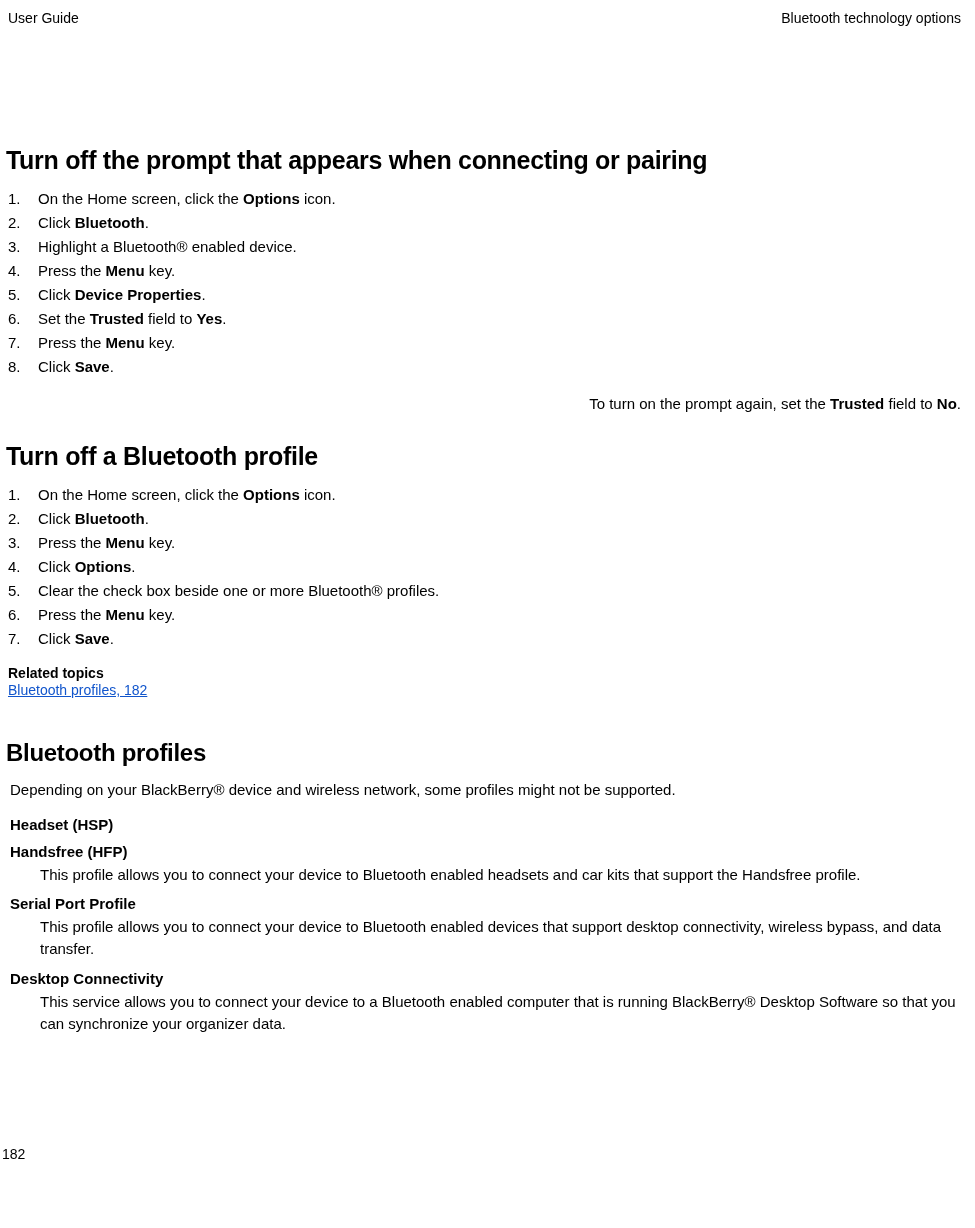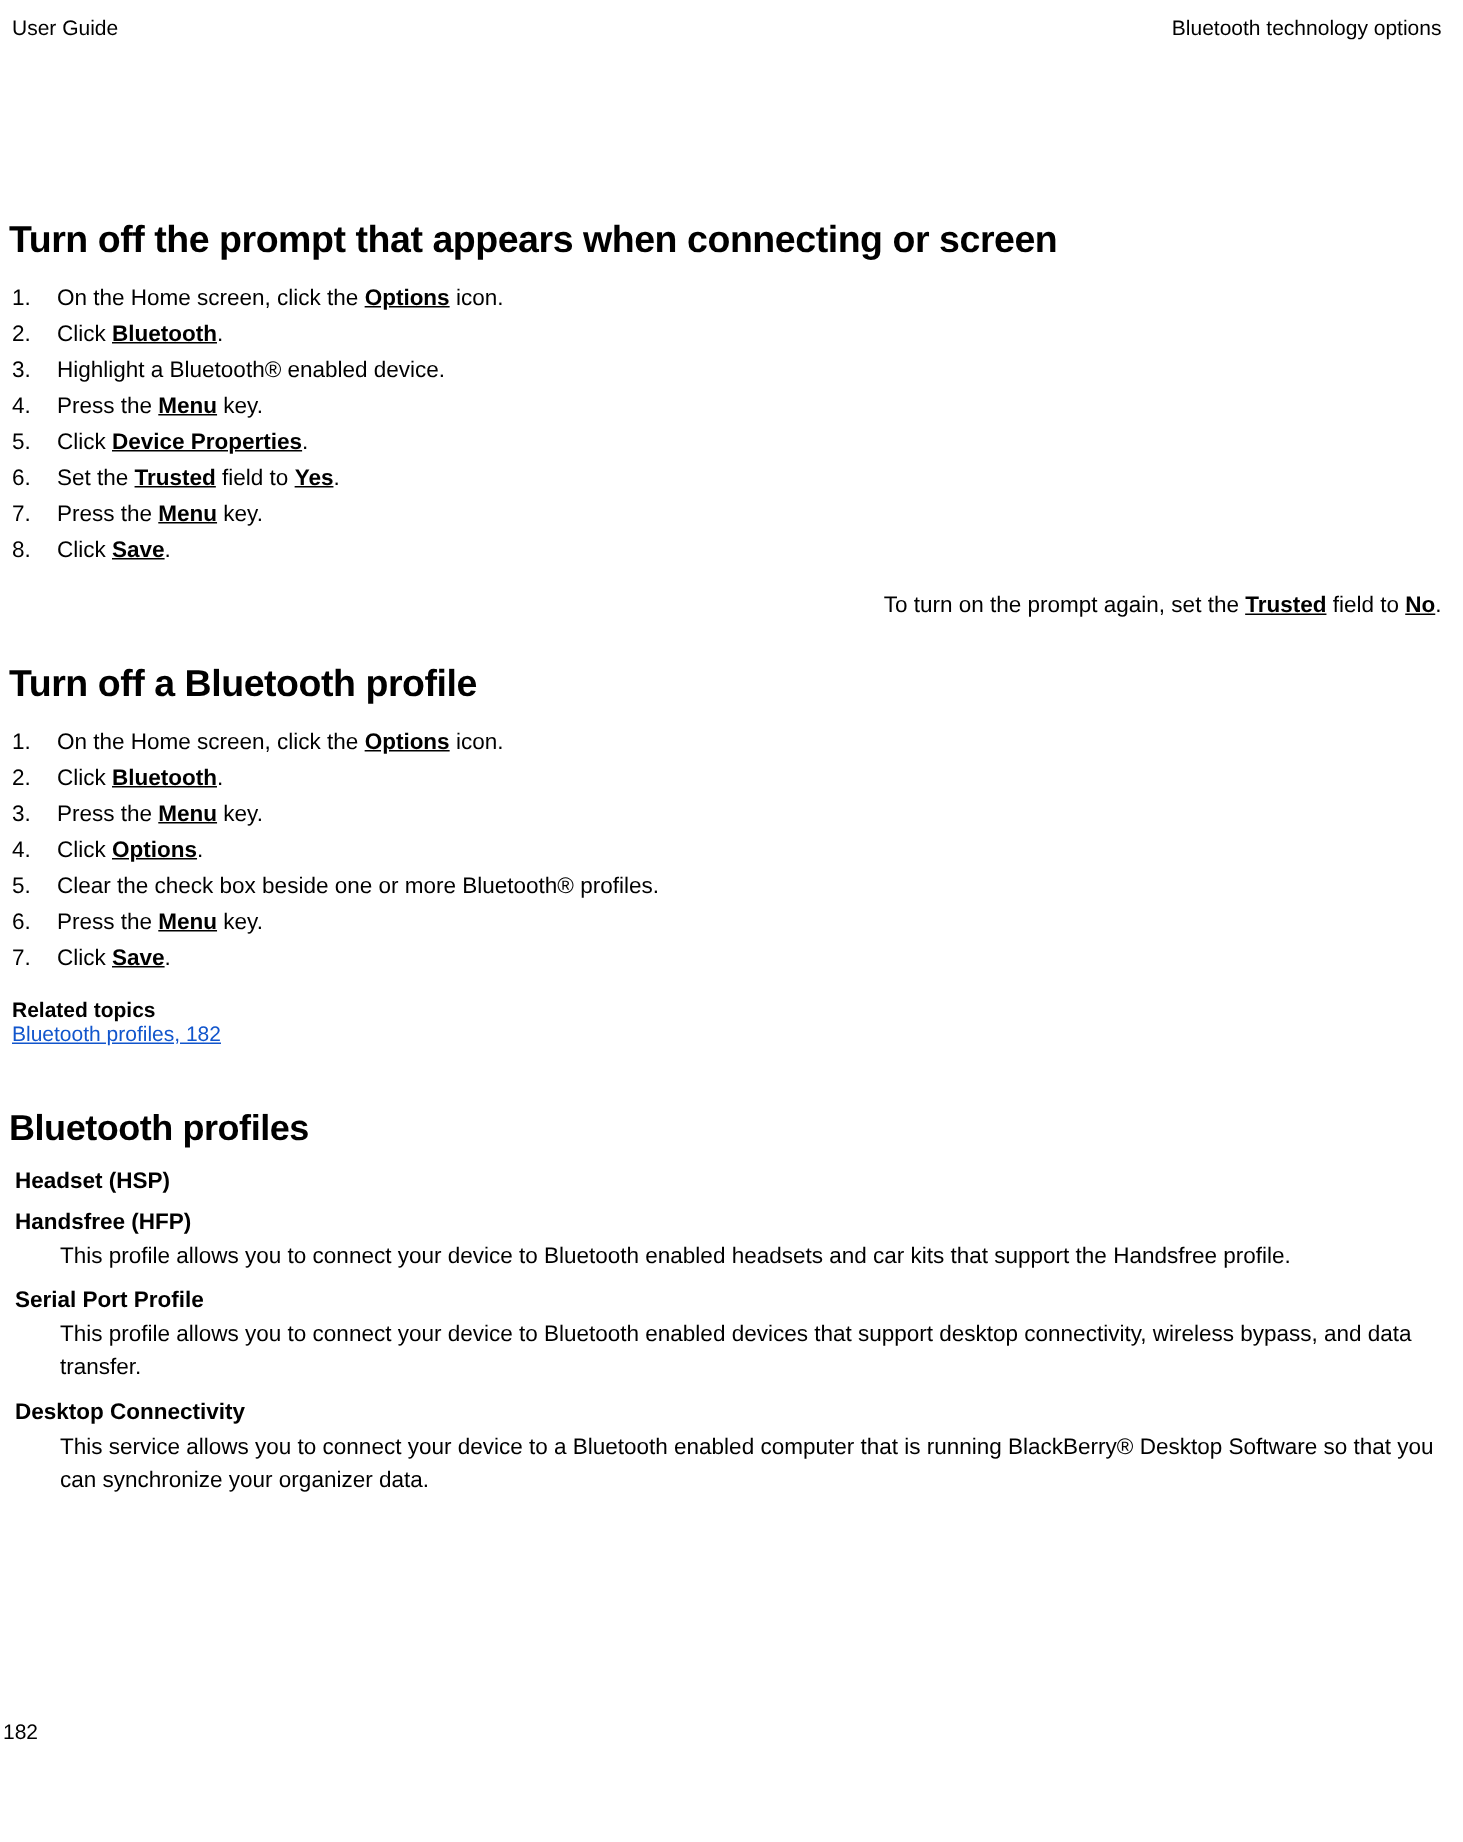--- a/index.html
+++ b/index.html
@@ -6,40 +6,40 @@
     html, body { width: 975px; height: 1228px; background: #fff; font-family: Arial, Helvetica, sans-serif; color: #000; }
     .page { width: 975px; height: 1172px; position: relative; padding: 10px 14px 26px 6px; }
     .header { display: flex; justify-content: space-between; font-size: 14px; padding: 0 0 0 2px; }
     .content { padding-top: 120px; }
     h1 { font-size: 25px; font-weight: 700; margin-bottom: 12px; margin-top: 0; letter-spacing: -0.3px; }
     h1.profiles { font-size: 24px; margin-top: 40px; }
     ol { list-style: none; margin-bottom: 14px; padding-left: 2px; }
     ol li { font-size: 15px; line-height: 1.6; display: flex; }
     ol li .num { width: 30px; flex-shrink: 0; }
     .para { font-size: 15px; line-height: 1.5; margin-bottom: 26px; padding-left: 4px; text-align: right; }
-    .b { font-weight: 700; text-decoration: underline; }
+    .b { font-weight: 700; }
     .related-h { font-size: 14px; font-weight: 700; margin-top: 10px; padding-left: 2px; }
     .link { color: #1155cc; font-size: 14px; padding-left: 2px; }
     .intro { font-size: 15px; margin: 14px 0 18px 0; padding-left: 4px; }
     .term { font-size: 15px; font-weight: 700; margin: 10px 0 4px 0; padding-left: 4px; }
     .desc { font-size: 15px; line-height: 1.45; padding-left: 34px; padding-right: 4px; margin-bottom: 10px; }
     .footer { position: absolute; bottom: 10px; left: 2px; font-size: 14px; }
   </style>
 </head>
 <body>
 
 <div class="page">
   <div class="header">
     <span>User Guide</span>
     <span>Bluetooth technology options</span>
   </div>
 
   <div class="content">
 
-    <h1>Turn off the prompt that appears when connecting or screen</h1>
+    <h1>Turn off the prompt that appears when connecting or pairing</h1>
     <ol>
         <li>
           <span class="num">1.</span>
           <span><span>On the Home screen, click the </span><span class="b">Options</span><span> icon.</span></span>
         </li>
         <li>
           <span class="num">2.</span>
           <span><span>Click </span><span class="b">Bluetooth</span><span>.</span></span>
         </li>
         <li>
@@ -97,20 +97,21 @@
         </li>
         <li>
           <span class="num">7.</span>
           <span><span>Click </span><span class="b">Save</span><span>.</span></span>
         </li>
       </ol>
     <div class="related-h">Related topics</div>
     <a href="#" class="link">Bluetooth profiles, 182</a>
 
     <h1 class="profiles">Bluetooth profiles</h1>
+    <p class="intro">Depending on your BlackBerry® device and wireless network, some profiles might not be supported.</p>
     <div>
         <div class="term">Headset (HSP)</div>
         <div class="term">Handsfree (HFP)</div>
         <div class="desc">This profile allows you to connect your device to Bluetooth enabled headsets and car kits that support the Handsfree profile.</div>
         <div class="term">Serial Port Profile</div>
         <div class="desc">This profile allows you to connect your device to Bluetooth enabled devices that support desktop connectivity, wireless bypass, and data transfer.</div>
         <div class="term">Desktop Connectivity</div>
         <div class="desc">This service allows you to connect your device to a Bluetooth enabled computer that is running BlackBerry® Desktop Software so that you can synchronize your organizer data.</div>
       </div>
 

